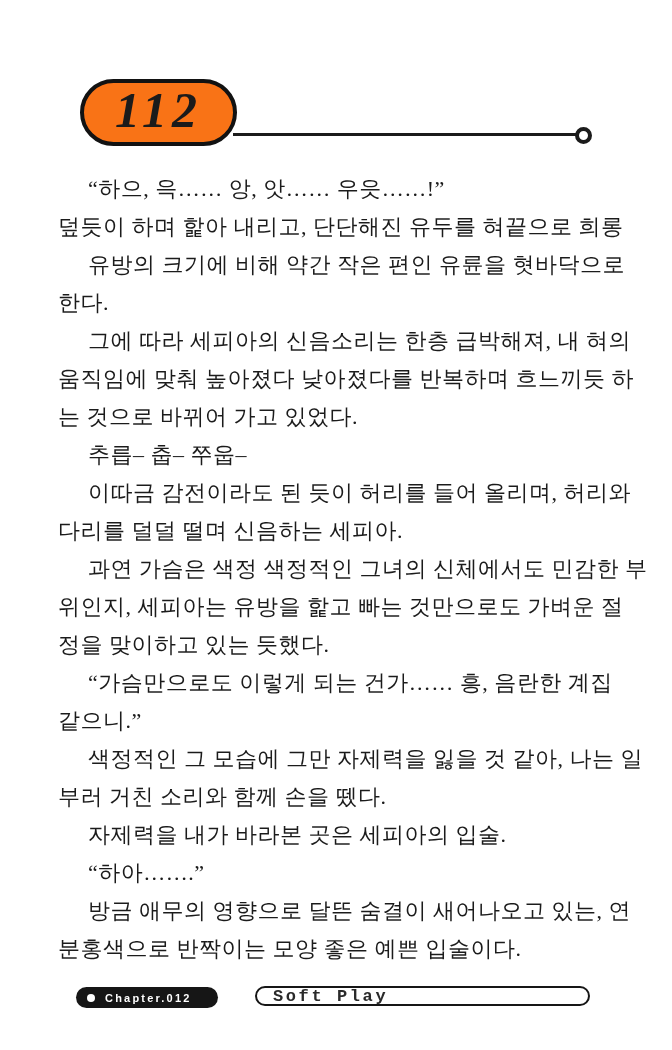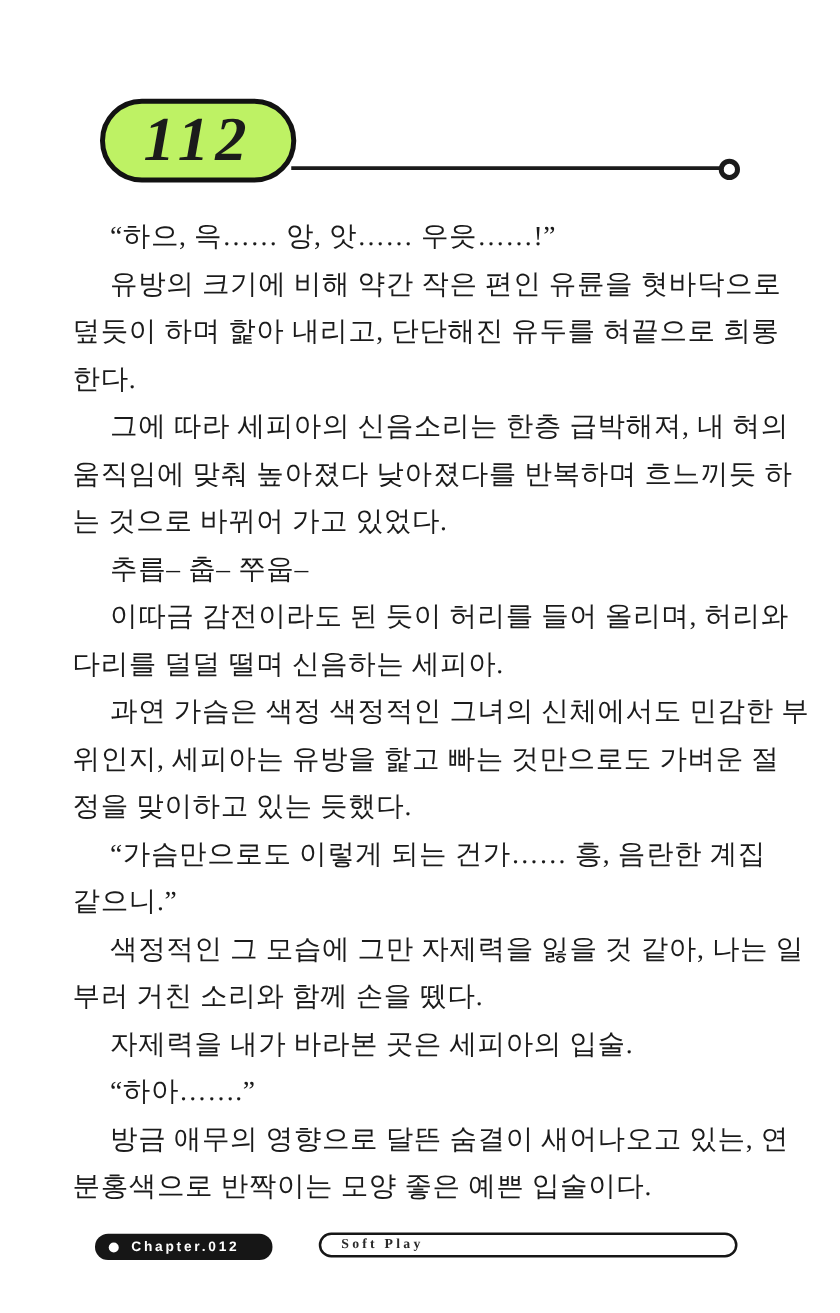--- a/index.html
+++ b/index.html
@@ -19,23 +19,23 @@
 
   
   #page-number-badge {
     position: absolute;
     left: 80px;
     top: 79px;
     width: 149px;
     height: 59px;
     border: 4px solid #121212;
     border-radius: 34px;
-    background: #bef264;
+    background: #f97316;
     display: flex;
-    align-items: center;
+    align-items: flex-start;
     justify-content: center;
   }
   #page-number-badge .num {
     font-family: "Liberation Serif", serif;
     font-style: italic;
     font-weight: bold;
     font-size: 50px;
     letter-spacing: 5px;
     color: #1b1b1b;
     transform: translateY(-2px);
@@ -113,44 +113,44 @@
     top: 986px;
     width: 331px;
     height: 16px;
     border: 2px solid #161616;
     border-radius: 10px;
     background: #ffffff;
     display: flex;
     align-items: center;
   }
   #footer-section-box .txt {
-    font-family: Liberation Serif, serif;
-    font-size: 11px;
+    font-family: Liberation Mono, monospace;
+    font-size: 17px;
     font-weight: bold;
     letter-spacing: 2.6px;
     color: #2a2a2a;
     margin-left: 16px;
     transform: translateY(-0.5px);
   }
 </style>
 </head>
 <body>
 
 <div id="page">
 
   <div id="page-number-badge">
     <span class="num">112</span>
   </div>
   <div id="header-rule"></div>
   <div id="header-ring"></div>
 
   <div id="page-text">
       <div class="line indent">“하으, 윽…… 앙, 앗…… 우읏……!”</div>
+      <div class="line">덮듯이 하며 핥아 내리고, 단단해진 유두를 혀끝으로 희롱</div>
       <div class="line indent">유방의 크기에 비해 약간 작은 편인 유륜을 혓바닥으로</div>
-      <div class="line">덮듯이 하며 핥아 내리고, 단단해진 유두를 혀끝으로 희롱</div>
       <div class="line">한다.</div>
       <div class="line indent">그에 따라 세피아의 신음소리는 한층 급박해져, 내 혀의</div>
       <div class="line">움직임에 맞춰 높아졌다 낮아졌다를 반복하며 흐느끼듯 하</div>
       <div class="line">는 것으로 바뀌어 가고 있었다.</div>
       <div class="line indent">추릅– 춥– 쭈웁–</div>
       <div class="line indent">이따금 감전이라도 된 듯이 허리를 들어 올리며, 허리와</div>
       <div class="line">다리를 덜덜 떨며 신음하는 세피아.</div>
       <div class="line indent">과연 가슴은 색정 색정적인 그녀의 신체에서도 민감한 부</div>
       <div class="line">위인지, 세피아는 유방을 핥고 빠는 것만으로도 가벼운 절</div>
       <div class="line">정을 맞이하고 있는 듯했다.</div>

